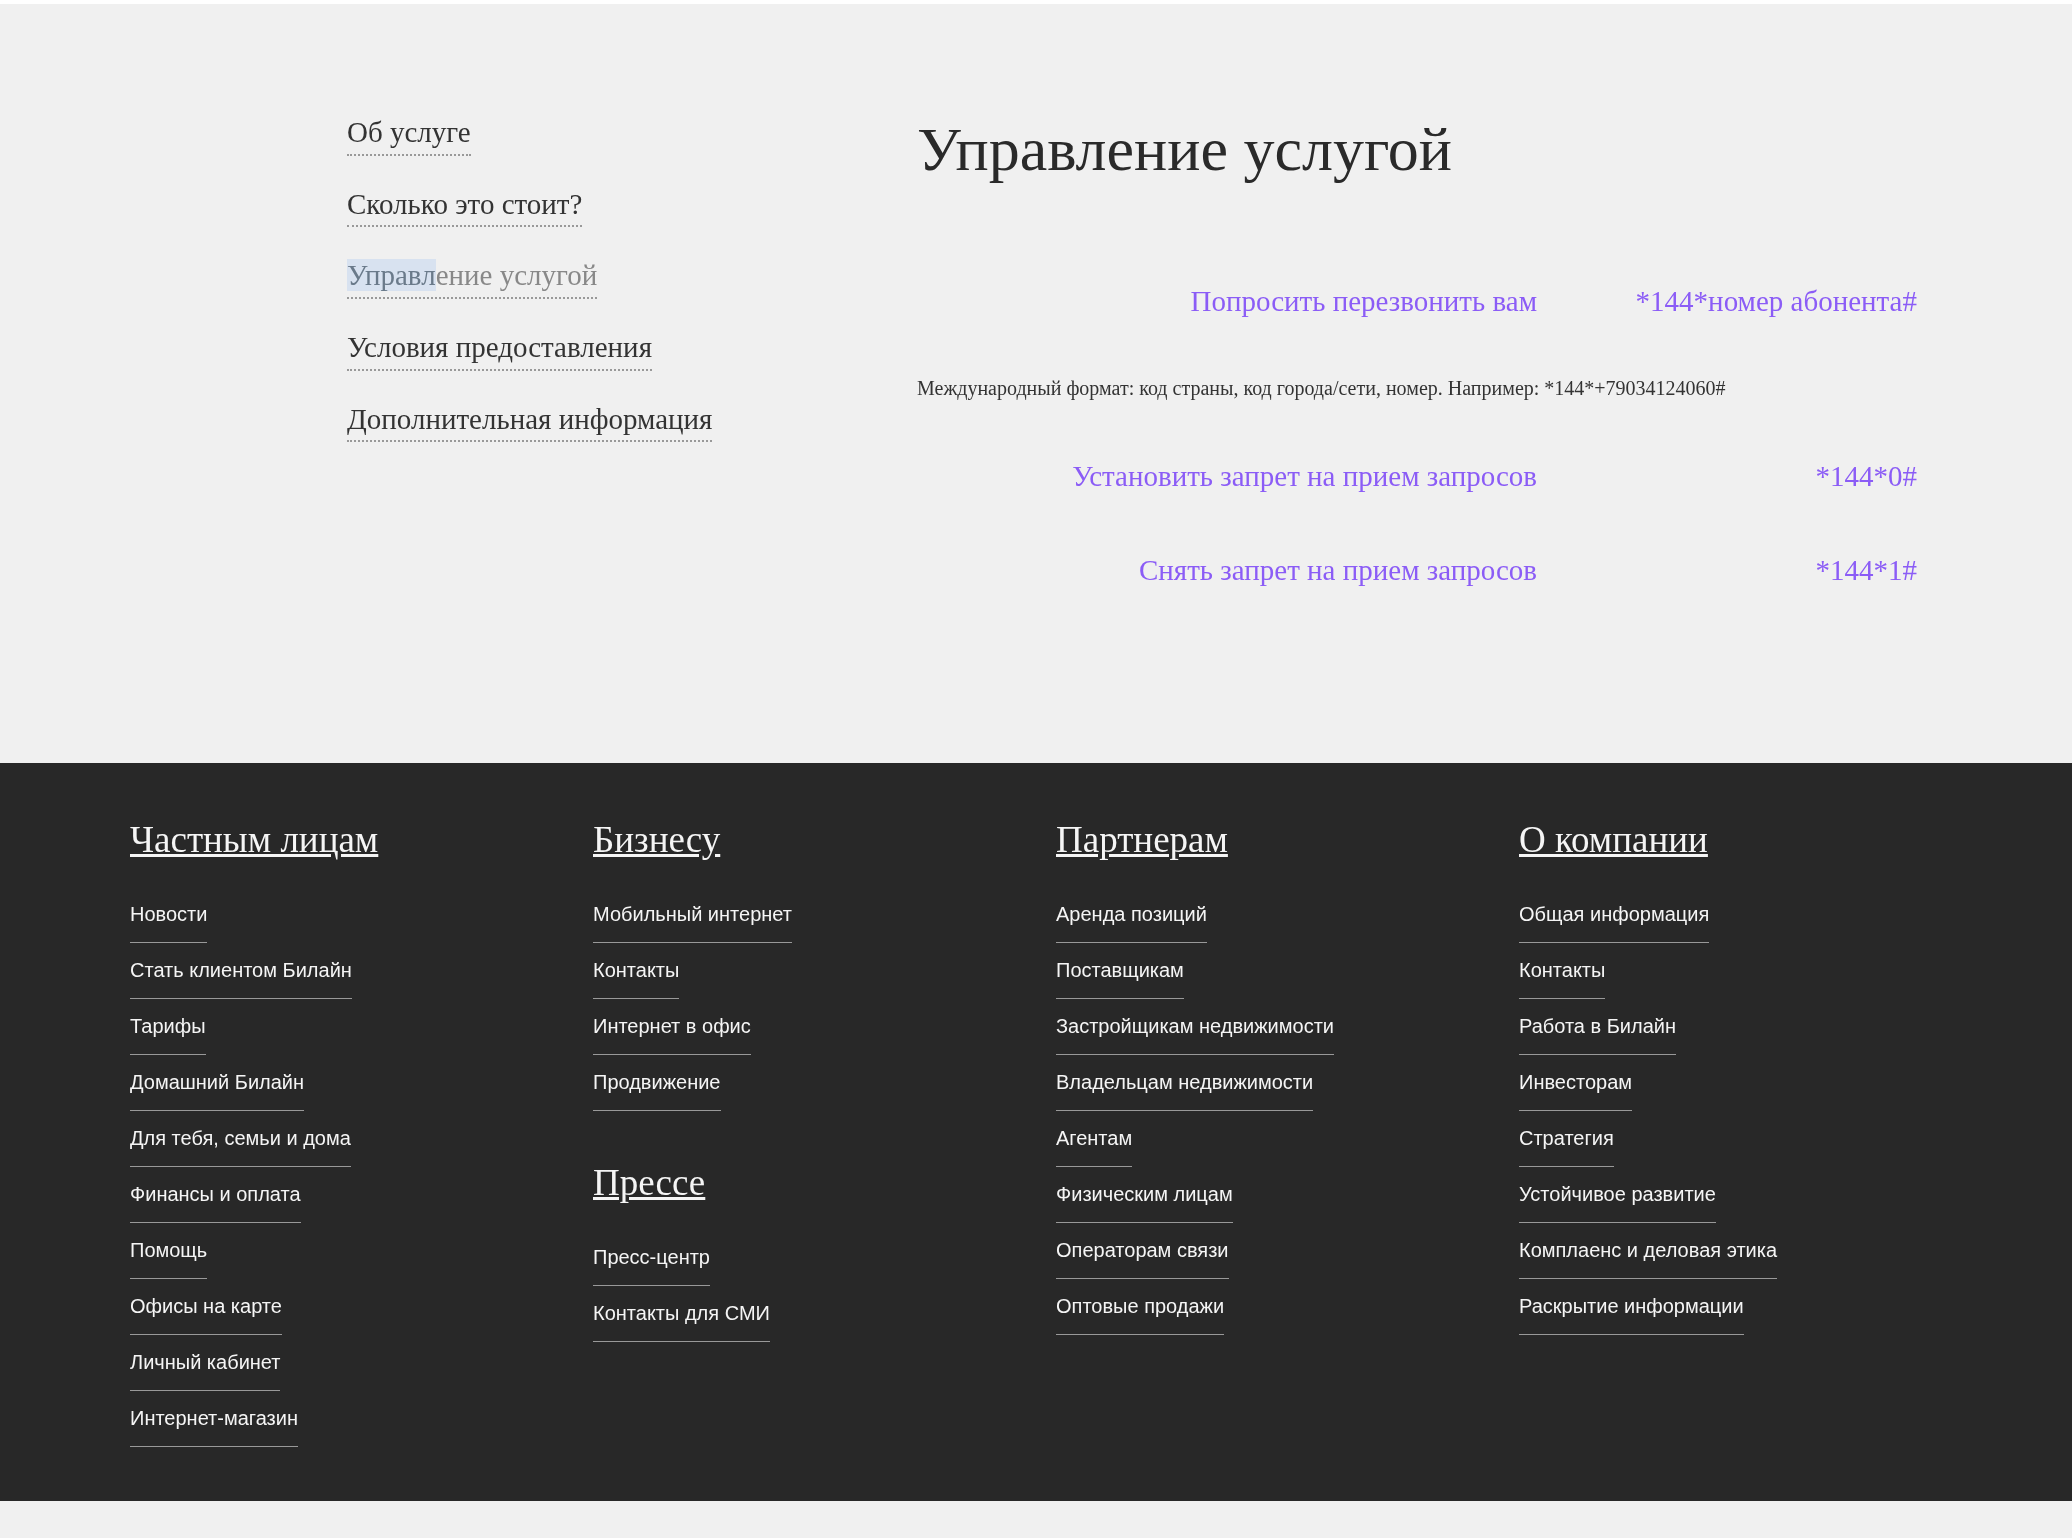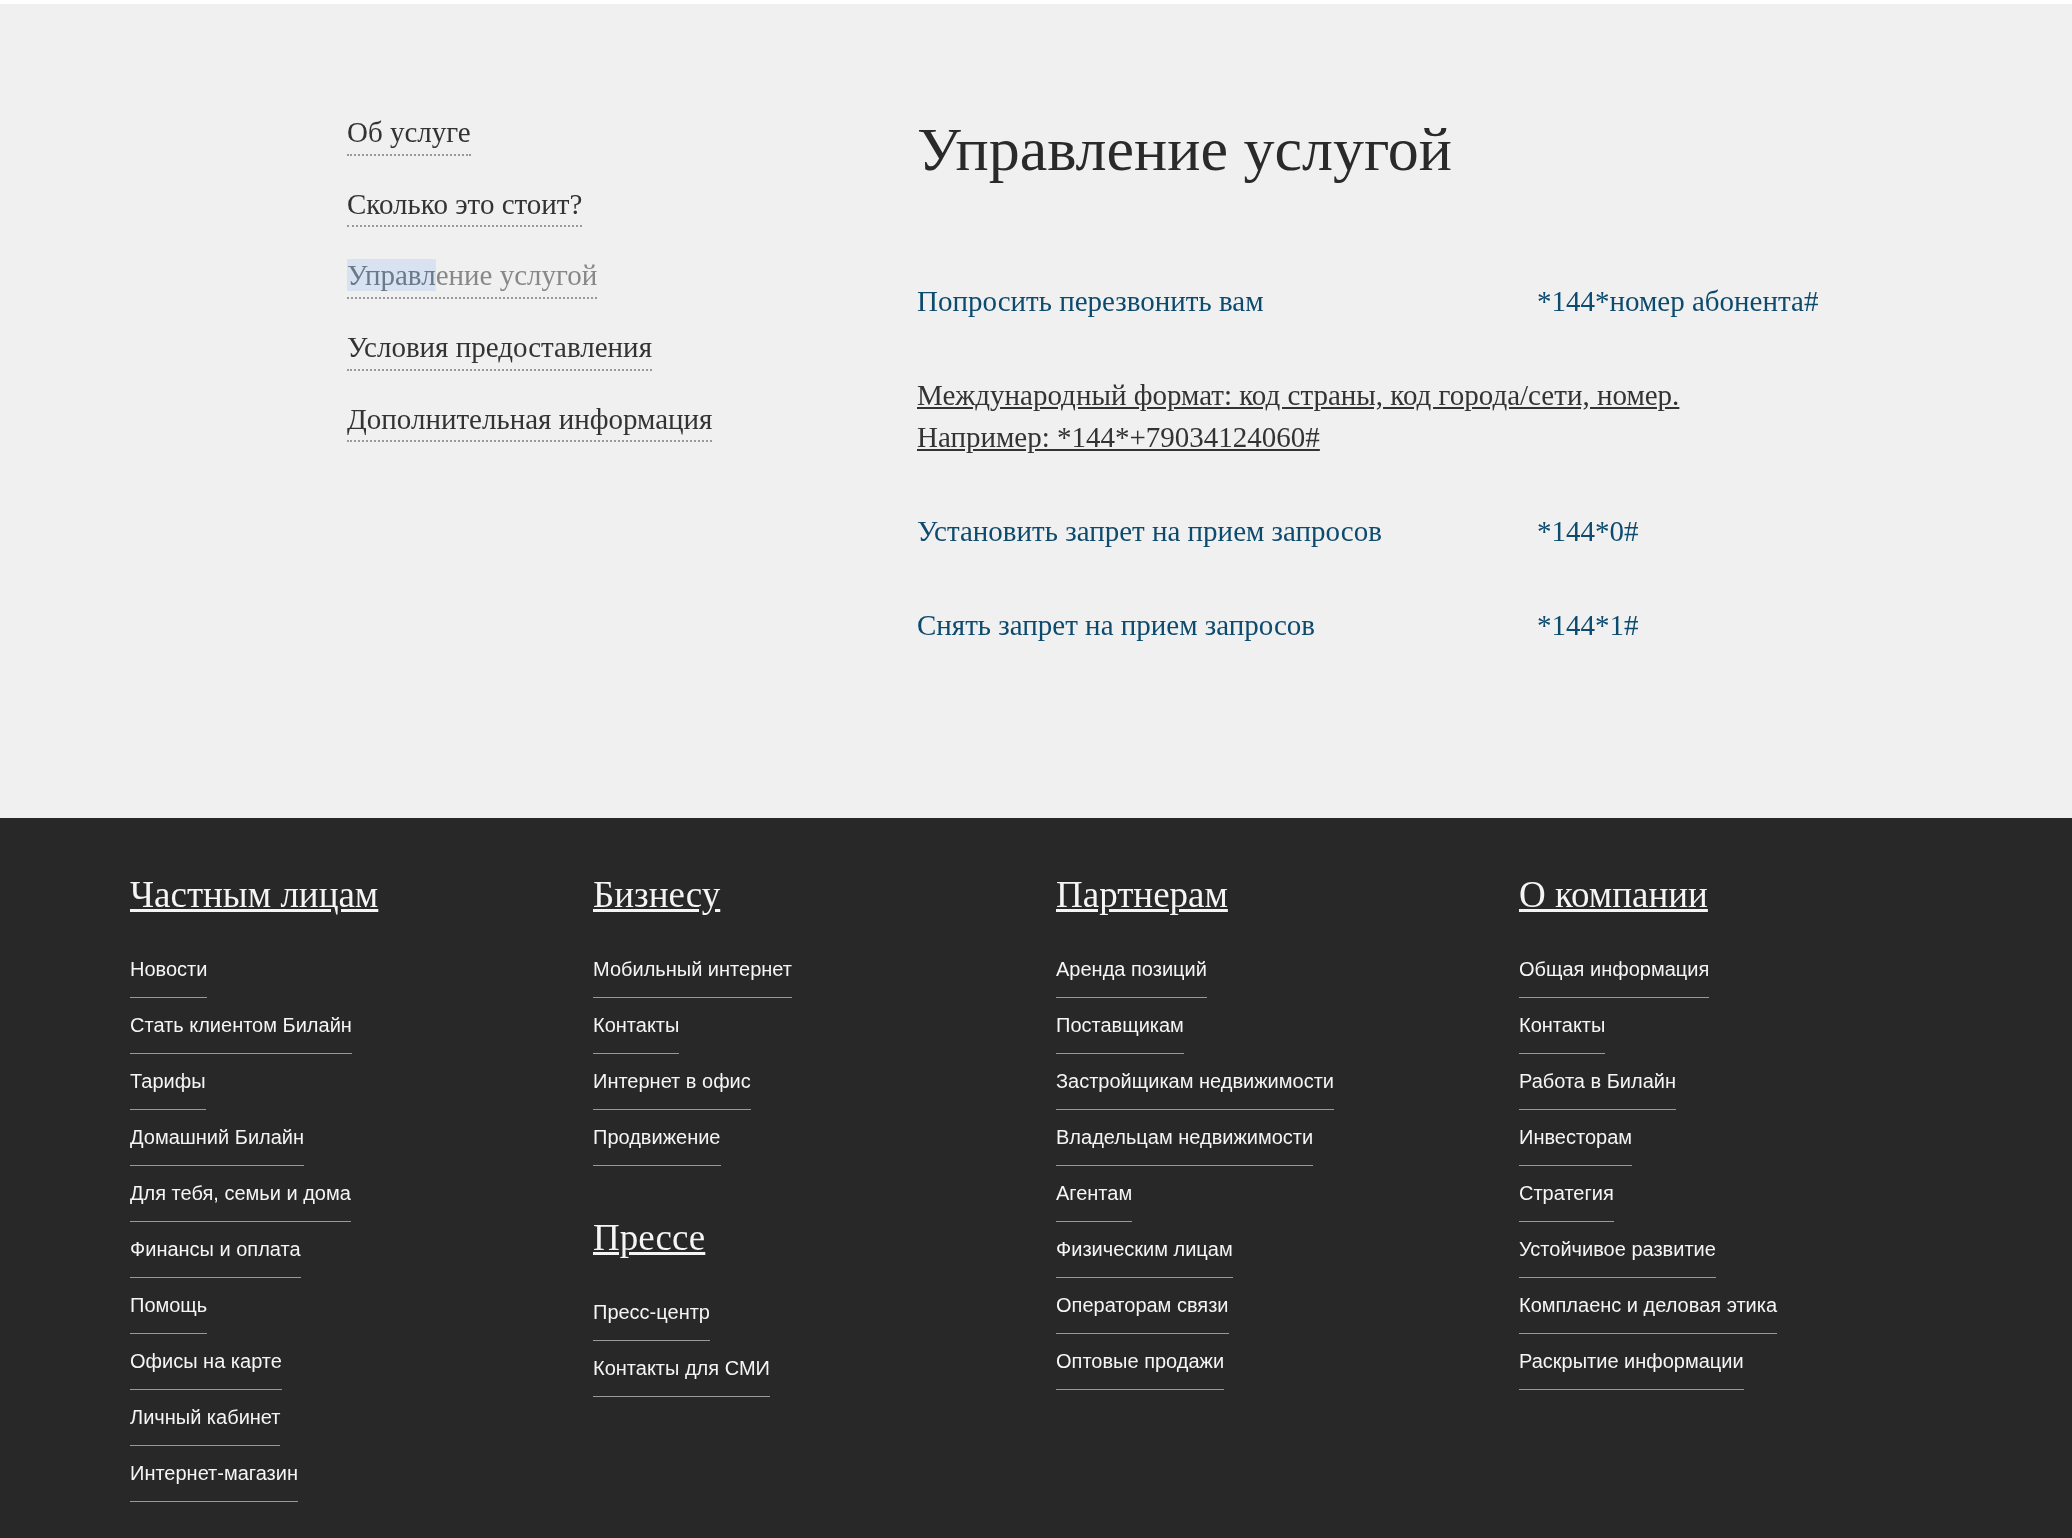--- a/index.html
+++ b/index.html
@@ -51,38 +51,38 @@
   .main-title {
     font-size: 62px;
     font-weight: normal;
     color: #2a2a2a;
     margin-bottom: 95px;
     font-family: Georgia, serif;
   }
   .row {
     display: flex;
     font-size: 29px;
-    color: #0c4a6e;
+    color: #8b5cf6;
     margin-bottom: 52px;
     line-height: 1.45;
+    text-align: right;
   }
   .row .label {
     width: 620px;
     flex-shrink: 0;
   }
   .row .value {
     flex: 1;
   }
   .fullrow {
-    font-size: 29px;
+    font-size: 20px;
     color: #333;
     margin-bottom: 52px;
     line-height: 1.45;
     max-width: 900px;
-    text-decoration: underline;
   }
 
   
   .footer {
     background: #282828;
     color: #f5f5f5;
     padding: 55px 130px 40px 130px;
     font-family: Arial, Helvetica, sans-serif;
     position: relative;
   }

